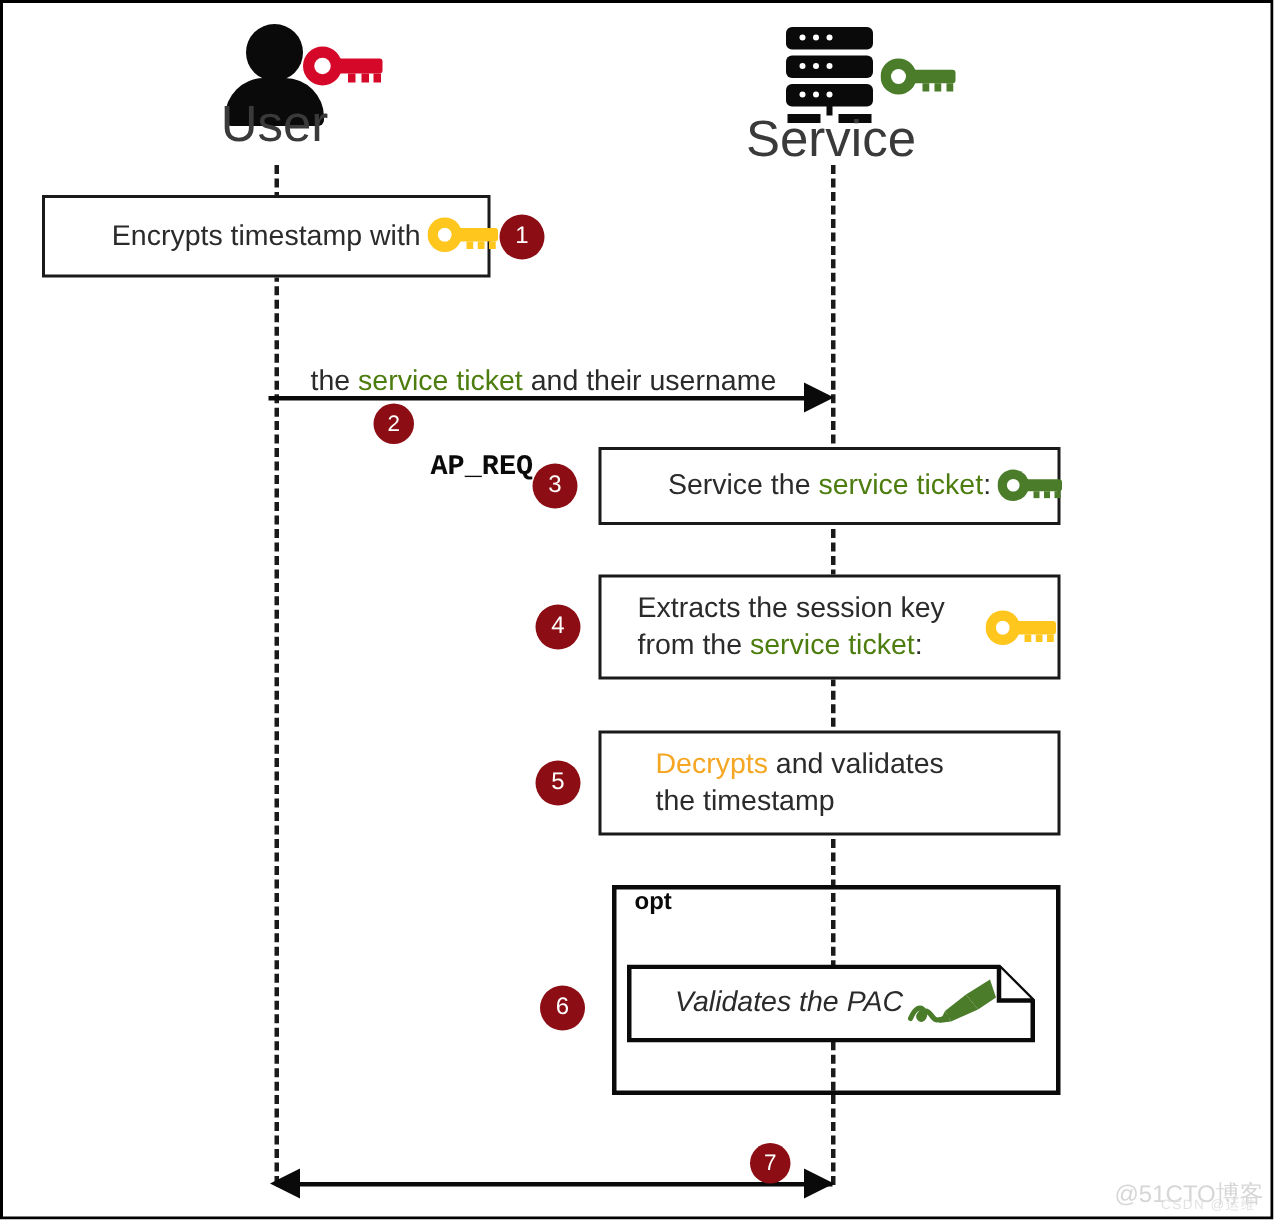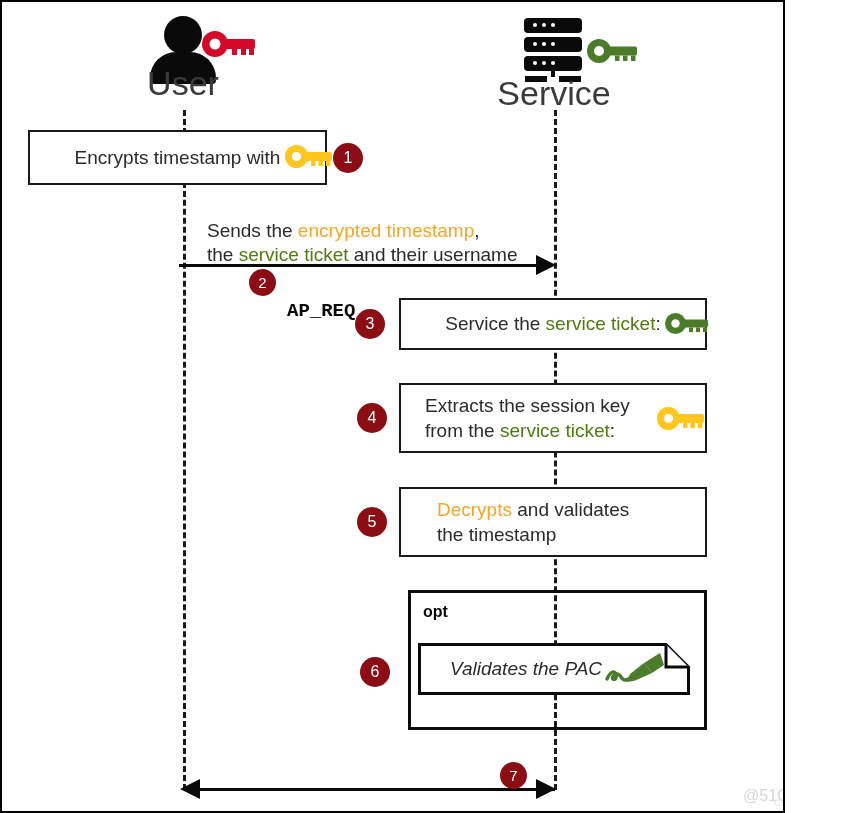--- a/index.html
+++ b/index.html
@@ -2,21 +2,21 @@
 <html><head>
 <meta charset="utf-8">
 <style>
   * { box-sizing: border-box; margin: 0; padding: 0; }
   html, body {
     background: #ffffff;
     font-family: "Liberation Sans", sans-serif;
   }
   #canvas {
     position: relative;
-    width: 785px;
+    width: 849px;
     height: 813px;
     background: #ffffff;
     border: 2px solid #000000;
     overflow: hidden;
   }
 
   
   .lifeline {
     position: absolute;
     width: 0;
@@ -167,21 +167,21 @@
     background: transparent;
   }
   .frag-tag {
     position: absolute;
     left: 0; top: 0;
     width: 68px; height: 28px;
     font-size: 16px;
     font-weight: bold;
     color: #0a0a0a;
     display: flex;
-    align-items: flex-end;
+    align-items: flex-start;
     padding-left: 12px;
   }
   .frag-tag .tag-shape {
     position: absolute;
     left: 0; top: 0;
     width: 68px; height: 28px;
     z-index: -1;
   }
 
   
@@ -288,23 +288,20 @@
         <rect x="18" y="10" width="29" height="9" rx="2"></rect>
         <rect x="26" y="19" width="4.5" height="5"></rect>
         <rect x="33.5" y="19" width="4.5" height="5"></rect>
         <rect x="41" y="19" width="4.5" height="5"></rect>
       </g>
       <circle cx="11.5" cy="14.5" r="4.6" fill="#ffffff"></circle>
     </svg>
   </div>
   <div class="badge" style="left:331px; top:141px;">1</div>
 
-  <div class="msg-text" style="left:205px; top:216px;">
-    <span>Sends the </span><span class="hl-orange">encrypted timestamp</span><span>,</span>
-  </div>
   <div class="msg-text" style="left:205px; top:240px;">
     <span>the </span><span class="hl-green">service ticket</span><span> and their username</span>
   </div>
   <div class="msg-line" style="left:177px; top:262px; width:358px;"></div>
   <div class="arrow-r" style="left:534px; top:253px;"></div>
   <div class="badge sm" style="left:247px; top:267px;">2</div>
   <div class="msg-mono" style="left:285px; top:270px;margin-top:28px;">AP_REQ</div>
 
   <div class="badge" style="left:353px; top:307px;">3</div>
   <div class="action-box ab-center" style="left:397px; top:296px; width:308px; height:52px;">

